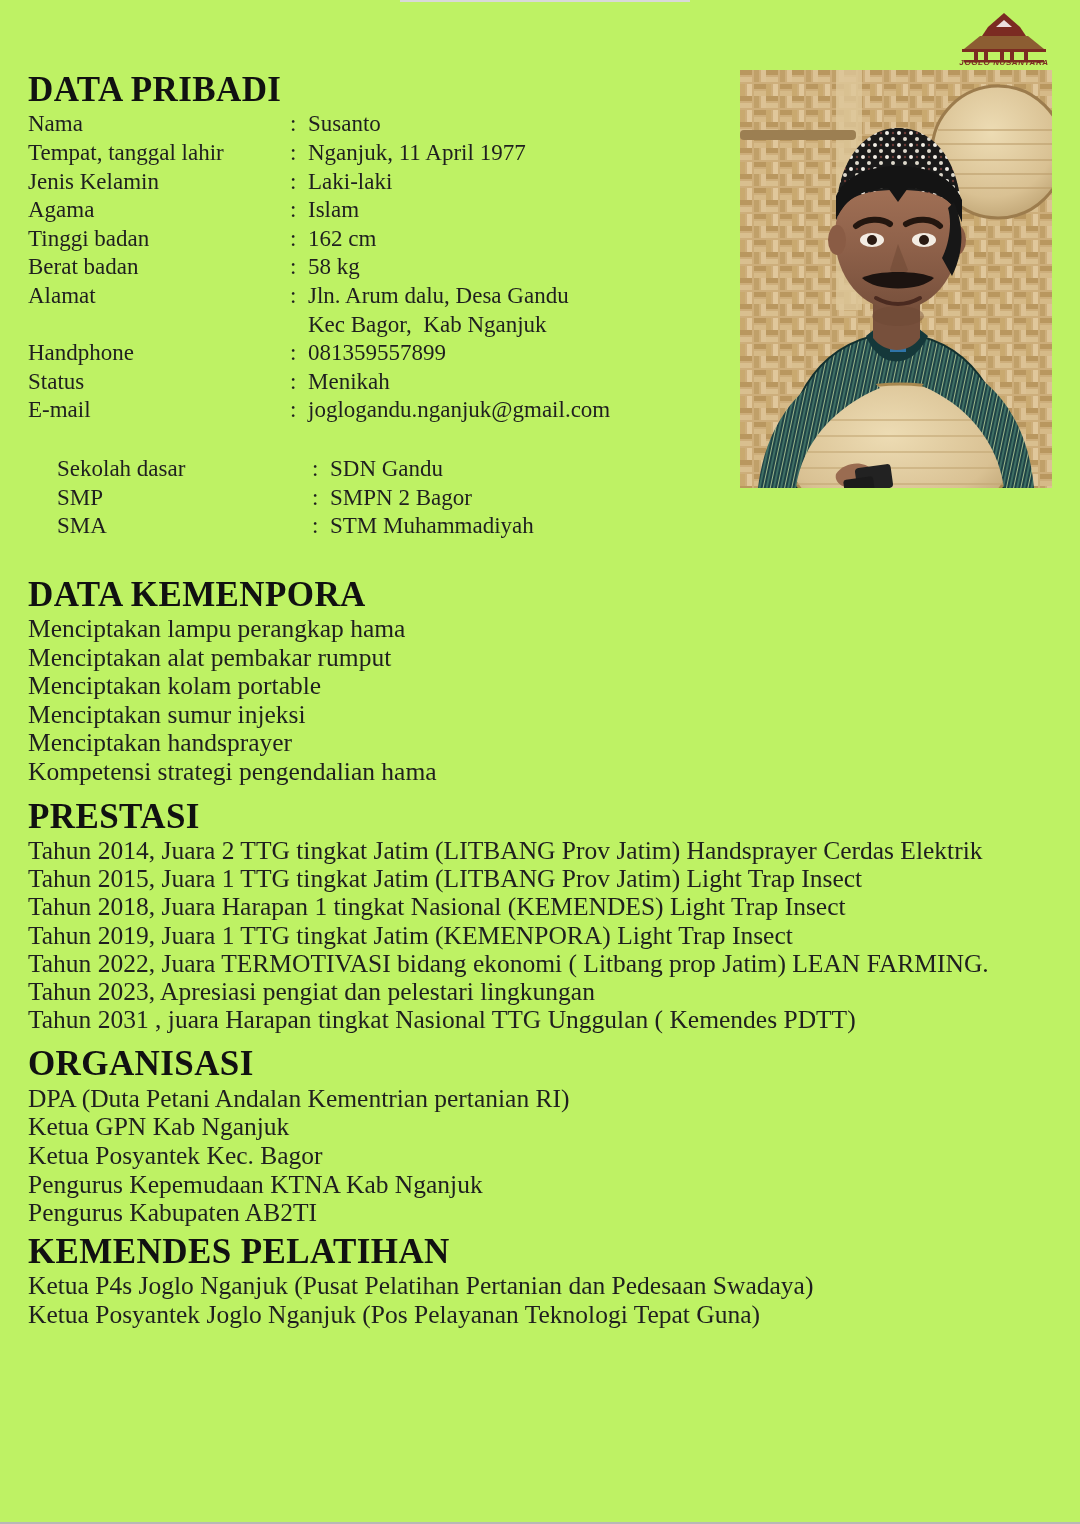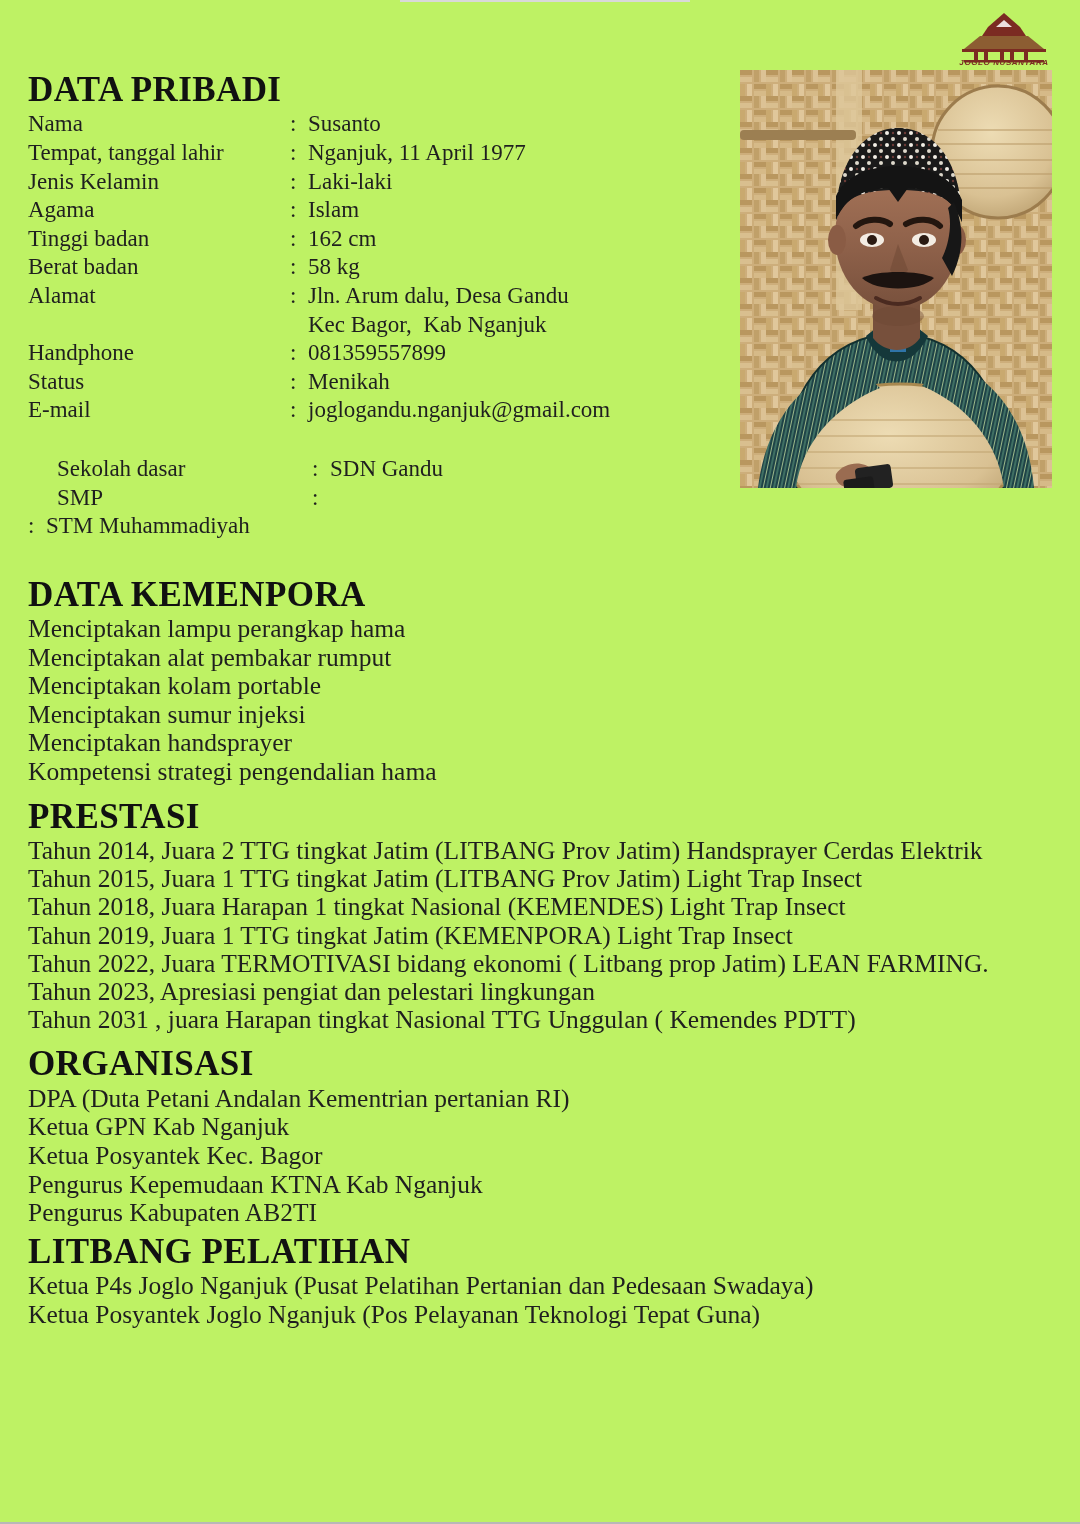--- a/index.html
+++ b/index.html
@@ -306,22 +306,24 @@
 
     <section class="section">
       <div class="row edu">
         <span class="lbl">Sekolah dasar</span>
         <span class="sep">:</span>
         <span class="val">SDN Gandu</span>
       </div>
       <div class="row edu">
         <span class="lbl">SMP</span>
         <span class="sep">:</span>
+        <span class="val">SMPN 2 Bagor</span>
       </div>
       <div class="row edu">
+        <span class="lbl">SMA</span>
         <span class="sep">:</span>
         <span class="val">STM Muhammadiyah</span>
       </div>
     </section>
 
     <div class="gap-lg"></div>
 
     <section class="section">
       <h2 class="sec-title">DATA KEMENPORA</h2>
       <div class="line">Menciptakan lampu perangkap hama</div>
@@ -352,19 +354,19 @@
       <div class="line">DPA (Duta Petani Andalan Kementrian pertanian RI)</div>
       <div class="line">Ketua GPN Kab Nganjuk</div>
       <div class="line">Ketua Posyantek Kec. Bagor</div>
       <div class="line">Pengurus Kepemudaan KTNA Kab Nganjuk</div>
       <div class="line">Pengurus Kabupaten AB2TI</div>
     </section>
 
     <div class="gap-xs"></div>
 
     <section class="section">
-      <h2 class="sec-title">LITBANG PELATIHAN</h2>
+      <h2 class="sec-title">KEMENDES PELATIHAN</h2>
       <div class="line">Ketua P4s Joglo Nganjuk (Pusat Pelatihan Pertanian dan Pedesaan Swadaya)</div>
       <div class="line">Ketua Posyantek Joglo Nganjuk (Pos Pelayanan Teknologi Tepat Guna)</div>
     </section>
 
   </div>
 </div>
 
 </body></html>

